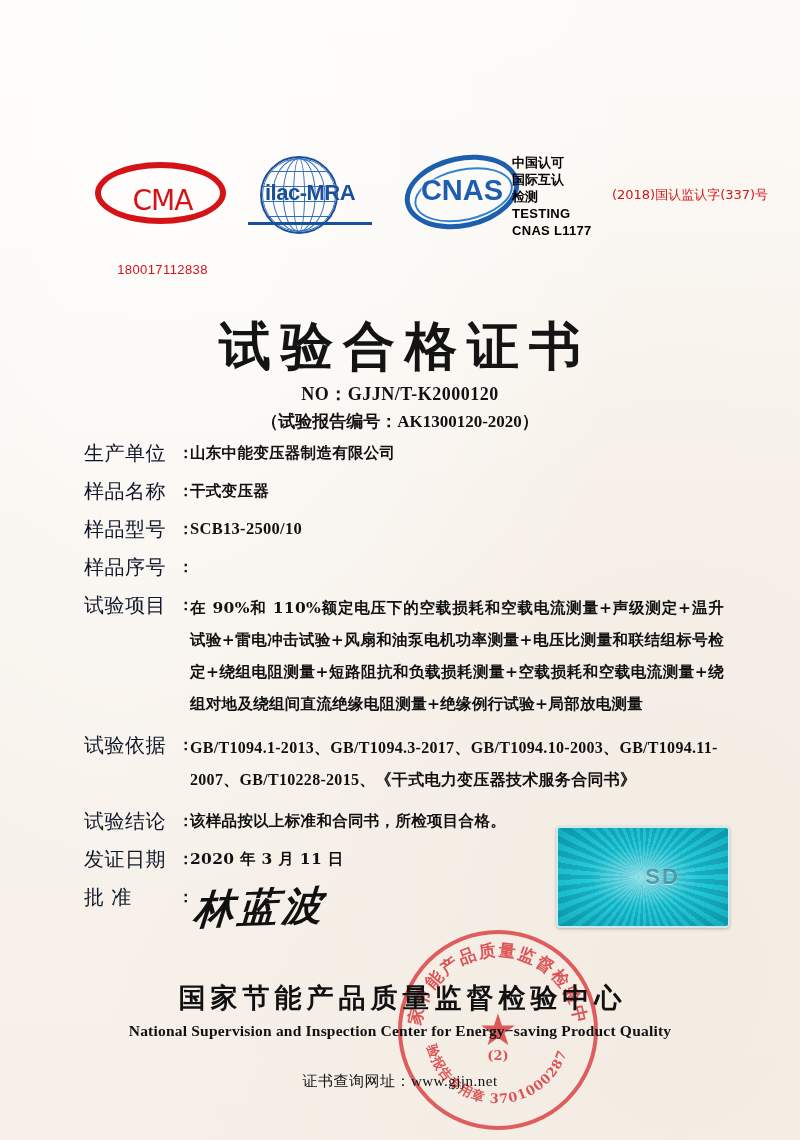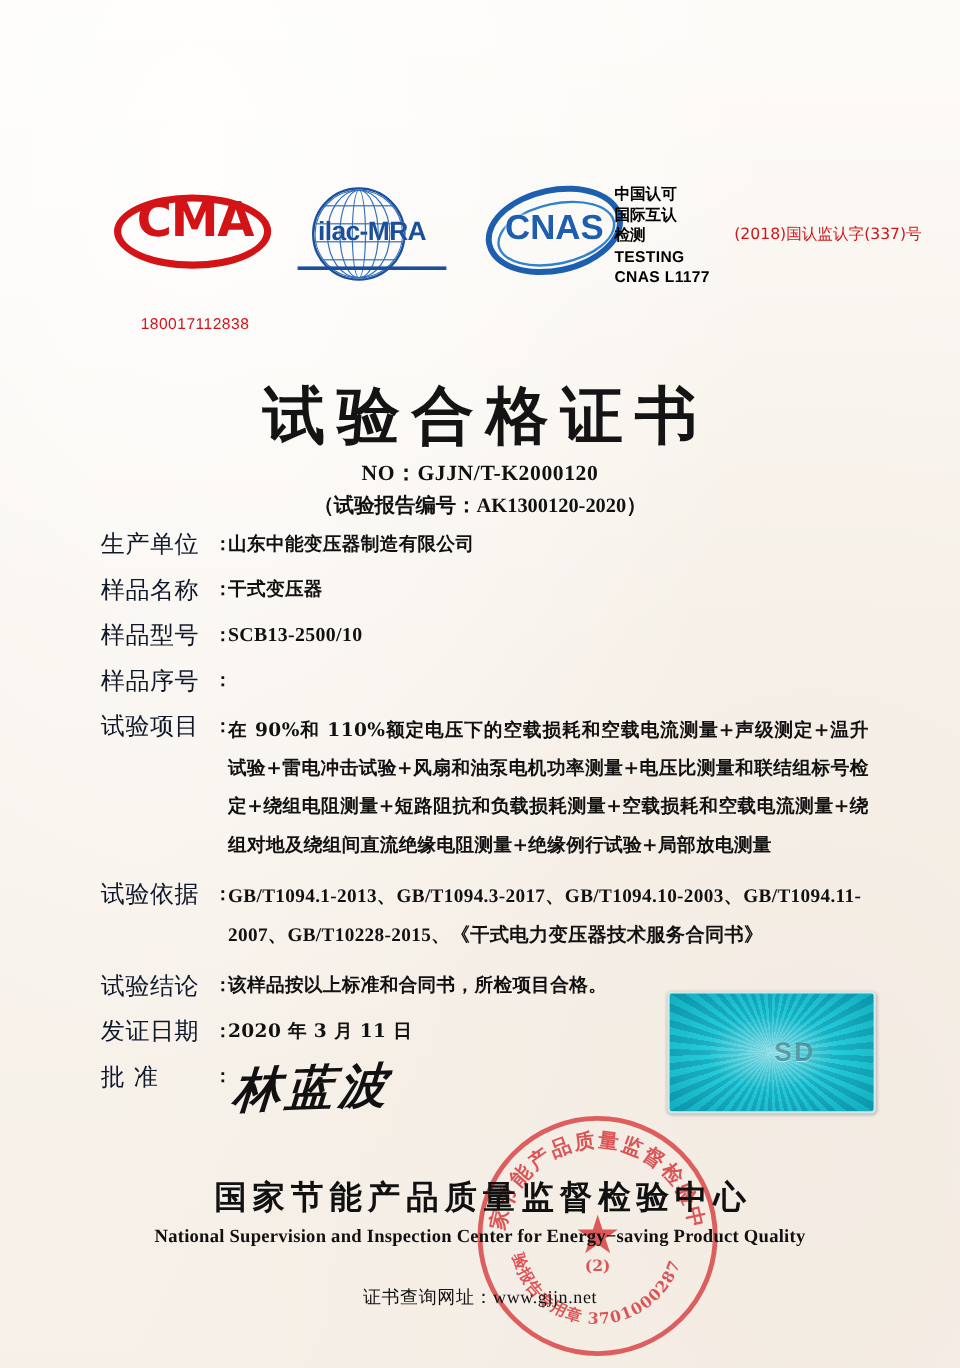--- a/index.html
+++ b/index.html
@@ -52,25 +52,25 @@
   .cma-ellipse {
     position: absolute;
     left: 0; top: 2px;
     width: 131px; height: 62px;
     border: 6px solid #d41317;
     border-radius: 50%;
     box-sizing: border-box;
   }
   .cma-text {
     position: absolute;
-    left: 0; top: 0;
+    left: 0; top: 17px;
     width: 135px;
     font-family: "DejaVu Sans", sans-serif;
-    font-weight: bold;
-    font-size: 40px;
+    font-weight: normal;
+    font-size: 28px;
     color: #d41317;
     letter-spacing: -1px;
     line-height: 48px;
   }
   .cma-num {
     margin-top: 34px;
     font-size: 13px;
     color: #d41317;
     font-family: "Liberation Sans", sans-serif;
     letter-spacing: 0.4px;

